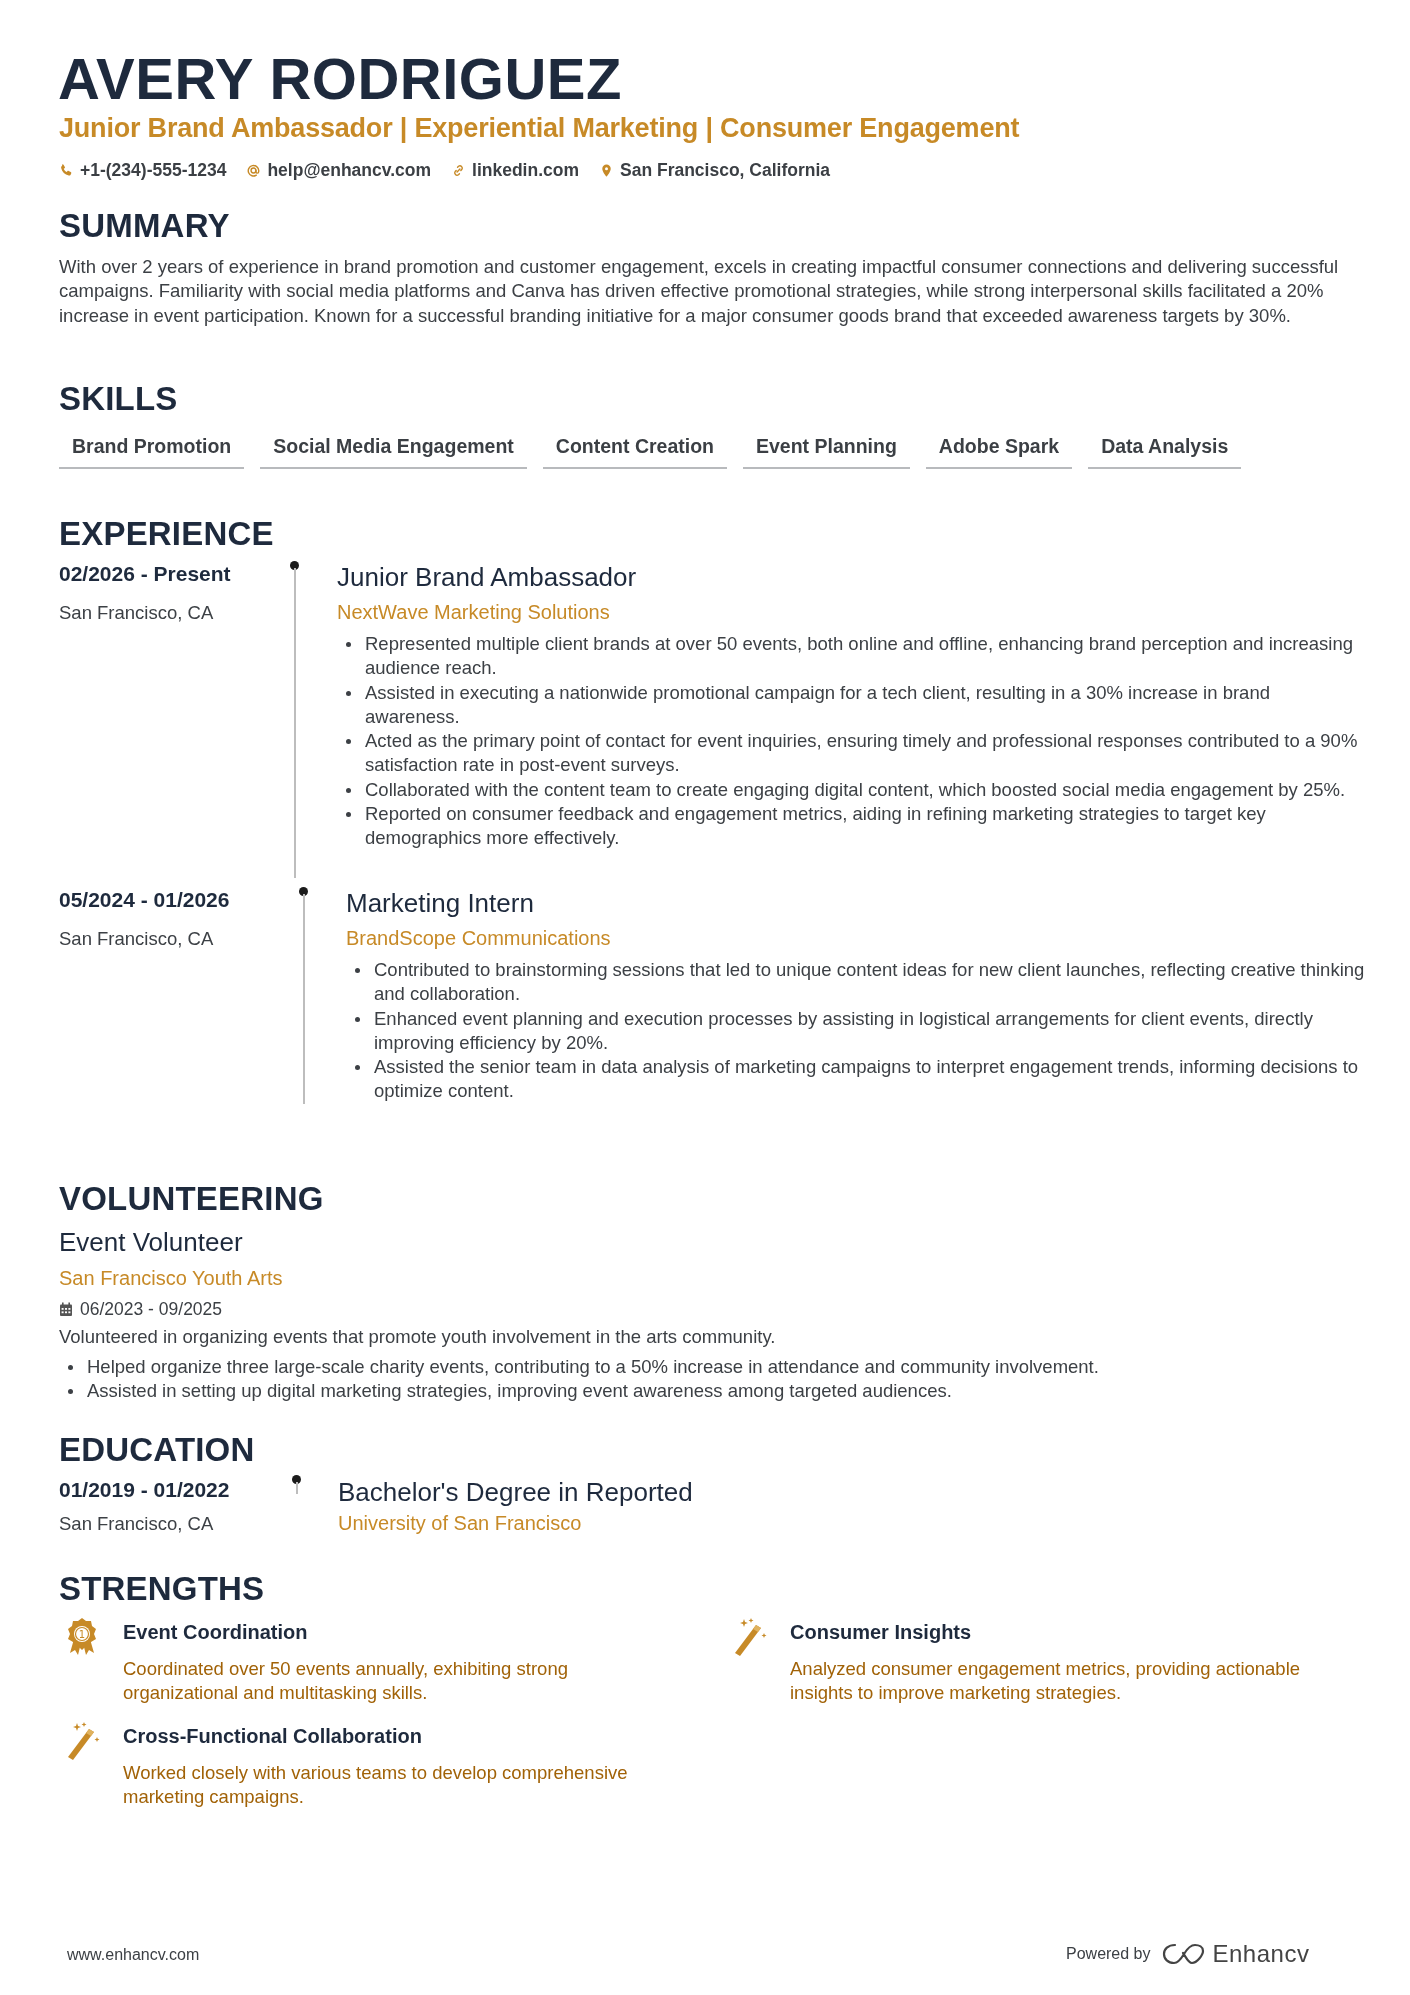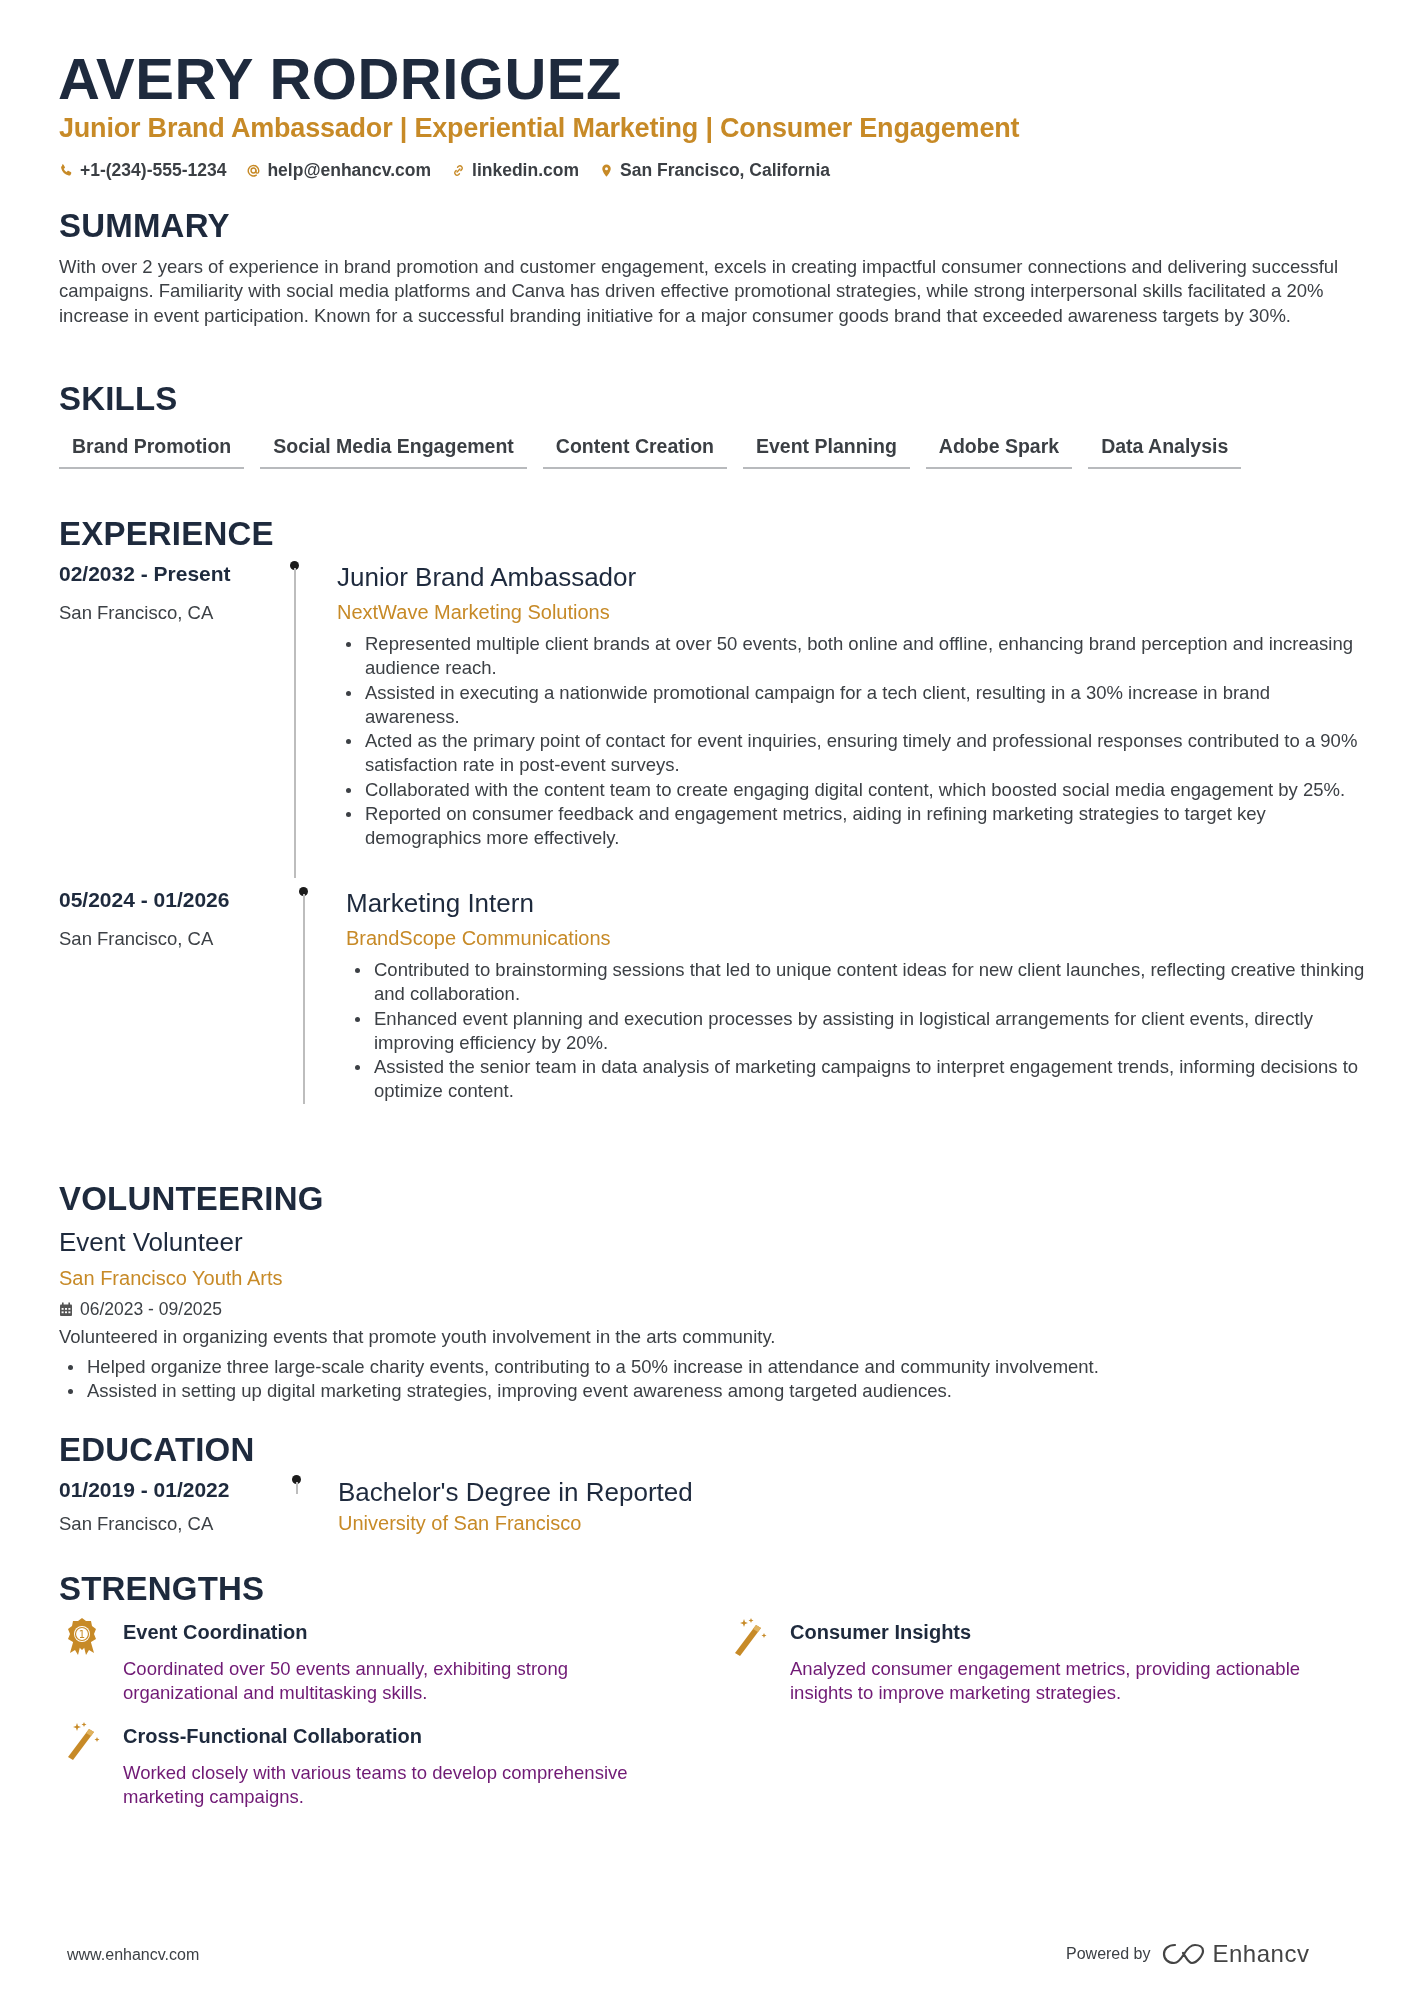--- a/index.html
+++ b/index.html
@@ -21,21 +21,21 @@
   .tl-line { width: 1.5px; background: #bdbdbd; }
   .job-title { font-size: 26px; color: #1e2a3d; line-height: 32px; }
   .company { font-size: 20px; font-weight: 400; color: #c78a27; line-height: 26px; }
   ul.bullets { list-style: none; font-size: 18.5px; line-height: 24.3px; color: #3c4045; }
   ul.bullets li { position: relative; padding-left: 28px; }
   ul.bullets li::before { content: ""; position: absolute; left: 9px; top: 10px; width: 5px; height: 5px; border-radius: 50%; background: #3c4045; }
   .vol-date { left: 59px; top: 1297px; display: flex; align-items: center; gap: 7px; font-size: 17.5px; color: #3c4045; line-height: 24px; }
   .str-item { position: absolute; width: 620px; }
   .str-icon { position: absolute; left: 0; top: 0; width: 38px; height: 40px; }
   .str-title { position: absolute; left: 60px; top: 2px; font-size: 20px; font-weight: 700; color: #1e2a3d; line-height: 26px; white-space: nowrap; }
-  .str-desc { position: absolute; left: 60px; top: 40px; width: 540px; font-size: 18.5px; line-height: 24.3px; color: #701a75; }
+  .str-desc { position: absolute; left: 60px; top: 40px; width: 540px; font-size: 18.5px; line-height: 24.3px; color: #a16207; }
   .footer-left { left: 67px; top: 1946px; font-size: 16px; color: #3c4045; }
   .footer-right { left: 1066px; top: 1940px; display: flex; align-items: center; gap: 10px; font-size: 16px; color: #3c4045; }
   .brand { display: flex; align-items: center; gap: 6px; font-size: 24px; color: #444; letter-spacing: 0.5px; }
 </style>
 </head>
 <body>
 
 <div class="abs name">AVERY RODRIGUEZ</div>
 <div class="abs subtitle">Junior Brand Ambassador | Experiential Marketing | Consumer Engagement</div>
 <div class="abs contacts">
@@ -75,21 +75,21 @@
   <div class="skill">Brand Promotion</div>
   <div class="skill">Social Media Engagement</div>
   <div class="skill">Content Creation</div>
   <div class="skill">Event Planning</div>
   <div class="skill">Adobe Spark</div>
   <div class="skill">Data Analysis</div>
 </div>
 
 <div class="abs section-title" style="top:515px">EXPERIENCE</div>
 
-<div class="abs date" style="top:561px">02/2032 - Present</div>
+<div class="abs date" style="top:561px">02/2026 - Present</div>
 <div class="abs loc" style="top:601px">San Francisco, CA</div>
 <div class="abs tl-dot" style="left:290px; top:561px"></div>
 <div class="abs tl-line" style="left:294px; top:568px; height:310px"></div>
 <div class="abs job-title" style="left:337px; top:561px">Junior Brand Ambassador</div>
 <div class="abs company" style="left:337px; top:599px">NextWave Marketing Solutions</div>
 <ul class="abs bullets" style="left:337px; top:632px; width:1025px">
   <li>Represented multiple client brands at over 50 events, both online and offline, enhancing brand perception and increasing audience reach.</li>
   <li>Assisted in executing a nationwide promotional campaign for a tech client, resulting in a 30% increase in brand awareness.</li>
   <li>Acted as the primary point of contact for event inquiries, ensuring timely and professional responses contributed to a 90% satisfaction rate in post-event surveys.</li>
   <li>Collaborated with the content team to create engaging digital content, which boosted social media engagement by 25%.</li>

